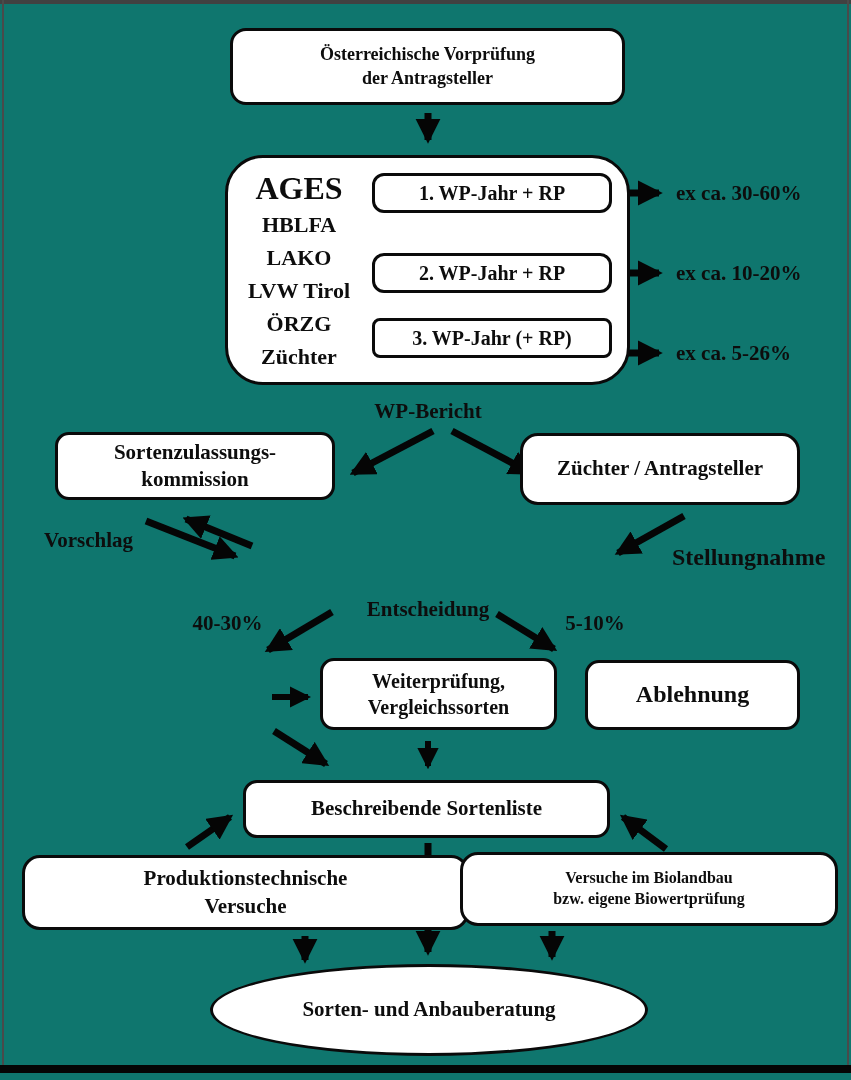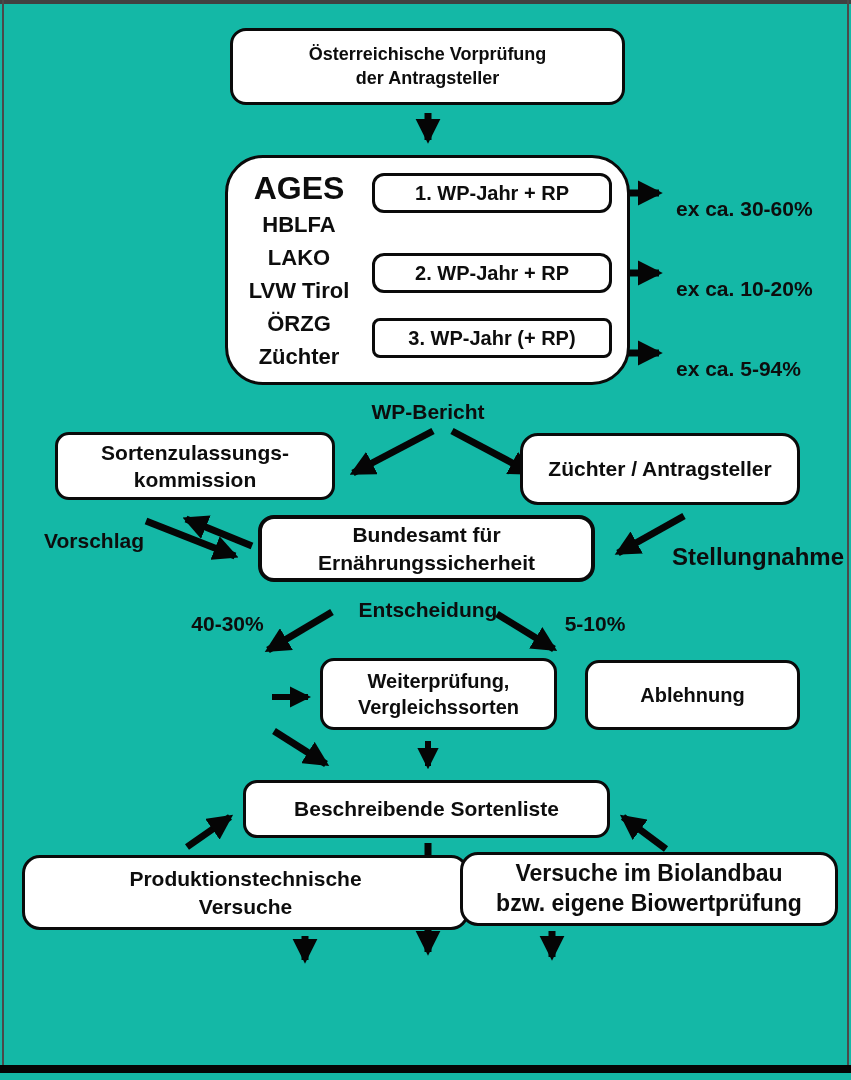--- a/index.html
+++ b/index.html
@@ -1,18 +1,18 @@
 <!DOCTYPE html>
 <html><head>
 <meta charset="utf-8">
 <style>
   html,body{margin:0;padding:0;background:#ffffff;}
   .canvas{
-    position:relative;width:851px;height:1080px;background:#14b8a6;
-    font-family:Liberation Sans, sans-serif;color:#0d0d0d;overflow:hidden;
+    position:relative;width:851px;height:1080px;background:#0f766e;
+    font-family:Liberation Serif, serif;color:#0d0d0d;overflow:hidden;
   }
   .frame-top{position:absolute;left:0;top:0;width:851px;height:4px;background:#414141;}
   .frame-left{position:absolute;left:2px;top:0;width:2px;height:1071px;background:#4a4a4a;}
   .frame-right{position:absolute;left:847px;top:0;width:2px;height:1071px;background:#4a4a4a;}
   .frame-bottom{position:absolute;left:0;top:1065px;width:851px;height:8px;background:#050505;}
   .node{
     position:absolute;display:flex;align-items:center;justify-content:center;
     background:#ffffff;border:3px solid #0a0a0a;border-radius:14px;
     font-weight:bold;text-align:center;white-space:pre-line;line-height:1.3;
     box-sizing:border-box;
@@ -23,21 +23,21 @@
   svg.arrows{position:absolute;left:0;top:0;pointer-events:none;}
   svg.arrows line{stroke:#050505;}
   .group-box{position:absolute;background:#ffffff;border:3px solid #0a0a0a;border-radius:38px;box-sizing:border-box;}
   .members{
     position:absolute;left:233px;top:168px;width:132px;display:flex;flex-direction:column;
     align-items:center;font-weight:bold;
   }
   .member-main{font-size:32px;line-height:40px;}
   .member{font-size:22px;line-height:33px;white-space:nowrap;}
   .stage{position:absolute;left:372px;width:240px;height:40px;border-radius:12px;font-size:20px;}
-  .exlabel{position:absolute;left:676px;width:170px;font-size:21px;font-weight:bold;text-align:left;margin-top:16px;}
+  .exlabel{position:absolute;left:676px;width:170px;font-size:21px;font-weight:bold;text-align:left;}
 </style>
 </head>
 <body>
 
 <div class="canvas">
 
   <div class="frame-top"></div>
   <div class="frame-left"></div>
   <div class="frame-right"></div>
   <div class="frame-bottom"></div>
@@ -84,44 +84,43 @@
     <div class="member">ÖRZG</div>
     <div class="member">Züchter</div>
   </div>
 
   <div class="node stage" style="top:173px;">1. WP-Jahr + RP</div>
   <div class="node stage" style="top:253px;">2. WP-Jahr + RP</div>
   <div class="node stage" style="top:318px;border-radius:8px;">3. WP-Jahr (+ RP)</div>
 
   <div class="exlabel" style="top:181px;">ex ca. 30-60%</div>
   <div class="exlabel" style="top:261px;">ex ca. 10-20%</div>
-  <div class="exlabel" style="top:341px;">ex ca. 5-94%</div>
+  <div class="exlabel" style="top:341px;">ex ca. 5-26%</div>
 
   <div class="label" style="left:348px;top:399px;width:160px;font-size:21px;">WP-Bericht</div>
 
   <div class="node" style="left:55px;top:432px;width:280px;height:68px;font-size:21px;">Sortenzulassungs-
 kommission</div>
   <div class="node" style="left:520px;top:433px;width:280px;height:72px;font-size:21px;border-radius:18px;">Züchter / Antragsteller</div>
 
   <div class="label" style="left:44px;top:528px;width:120px;font-size:21px;text-align:left;">Vorschlag</div>
 
-  <div class="node" style="left:258px;top:515px;width:337px;height:67px;font-size:21px;border-width:4px;border-radius:16px;">Bundesamt für
-Ernährungssicherheit</div>
 
   <div class="label" style="left:672px;top:543px;width:170px;font-size:24px;text-align:left;">Stellungnahme</div>
 
   <div class="label" style="left:348px;top:597px;width:160px;font-size:21px;">Entscheidung</div>
   <div class="label" style="left:180px;top:611px;width:95px;font-size:21px;">40-30%</div>
   <div class="label" style="left:555px;top:611px;width:80px;font-size:21px;">5-10%</div>
 
   <div class="node" style="left:320px;top:658px;width:237px;height:72px;font-size:20px;">Weiterprüfung,
 Vergleichssorten</div>
-  <div class="node" style="left:585px;top:660px;width:215px;height:70px;font-size:20px;">Ablehnung</div>
+  <div class="node" style="left:585px;top:660px;width:215px;height:70px;font-size:24px;">Ablehnung</div>
 
   <div class="node" style="left:243px;top:780px;width:367px;height:58px;font-size:21px;">Beschreibende Sortenliste</div>
 
   <div class="node" style="left:22px;top:855px;width:447px;height:75px;font-size:21px;border-radius:18px;">Produktionstechnische
 Versuche</div>
-  <div class="node" style="left:460px;top:852px;width:378px;height:74px;font-size:23px;border-radius:18px;">Versuche im Biolandbau
+  <div class="node" style="left:460px;top:852px;width:378px;height:74px;font-size:16px;border-radius:18px;">Versuche im Biolandbau
 bzw. eigene Biowertprüfung</div>
 
+  <div class="node" style="left:210px;top:964px;width:438px;height:92px;font-size:21px;border-radius:50%;">Sorten- und Anbauberatung</div>
 
 </div>
 
 </body></html>

